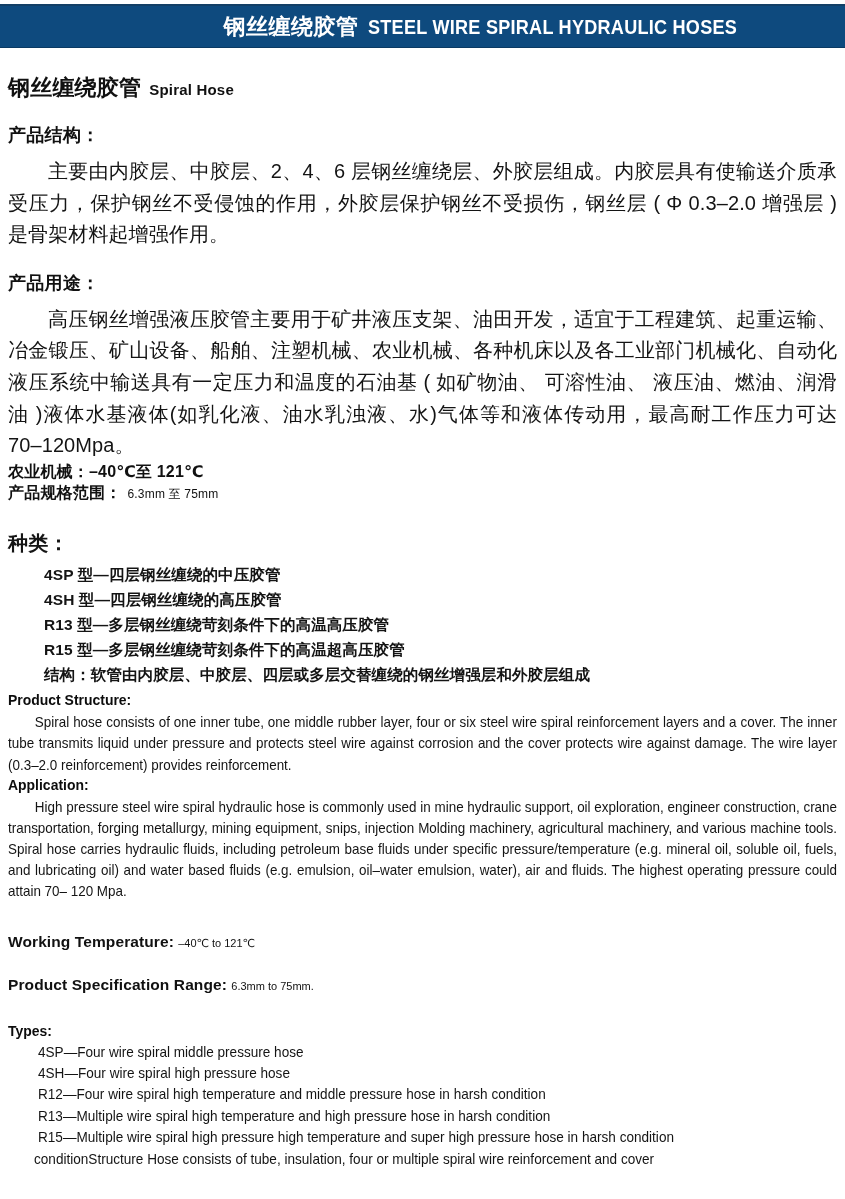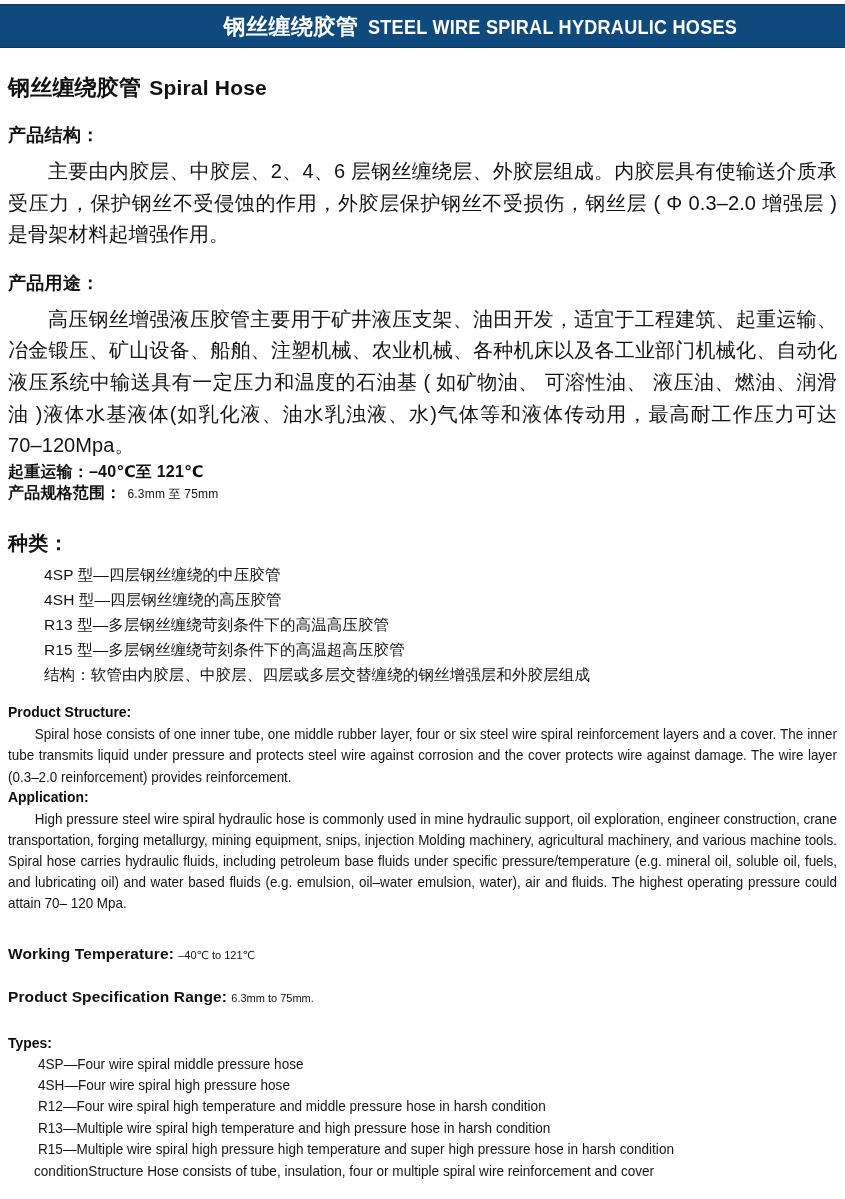--- a/index.html
+++ b/index.html
@@ -65,21 +65,21 @@
   }
 
   .doc-title {
     margin: 25px 0 0 0;
     font-size: 22px;
     font-weight: bold;
     color: #111111;
     letter-spacing: 0.2px;
   }
   .doc-title .t-en {
-    font-size: 21px;
+    font-size: 15px;
     margin-left: 8px;
   }
 
   h2.cn-head {
     margin: 20px 0 0 0;
     font-size: 18px;
     font-weight: bold;
     color: #111111;
     letter-spacing: 0.3px;
   }
@@ -113,22 +113,23 @@
   }
 
   .cn-types-head {
     margin: 26px 0 0 0;
     font-size: 20px;
     font-weight: bold;
     letter-spacing: 0.3px;
   }
   ul.cn-types {
     list-style: none;
-    margin: 5px 0 16px 0;
+    margin: 5px 0 4px 0;
     padding: 0 0 0 36px;
+    font-weight: bold;
   }
   ul.cn-types li {
     font-size: 15.5px;
     line-height: 1.62;
     color: #141414;
     letter-spacing: 0.1px;
   }
 
   
   .en-block { }
@@ -210,21 +211,21 @@
     <span>钢丝缠绕胶管</span><span class="t-en">Spiral Hose</span>
   </div>
 
   <h2 class="cn-head">产品结构：</h2>
   <p class="cn-para">主要由内胶层、中胶层、2、4、6 层钢丝缠绕层、外胶层组成。内胶层具有使输送介质承受压力，保护钢丝不受侵蚀的作用，外胶层保护钢丝不受损伤，钢丝层 ( Φ 0.3–2.0 增强层 ) 是骨架材料起增强作用。</p>
 
   <h2 class="cn-head">产品用途：</h2>
   <p class="cn-para">高压钢丝增强液压胶管主要用于矿井液压支架、油田开发，适宜于工程建筑、起重运输、冶金锻压、矿山设备、船舶、注塑机械、农业机械、各种机床以及各工业部门机械化、自动化液压系统中输送具有一定压力和温度的石油基 ( 如矿物油、 可溶性油、 液压油、燃油、润滑油 )液体水基液体(如乳化液、油水乳浊液、水)气体等和液体传动用，最高耐工作压力可达 70–120Mpa。</p>
 
   <p class="cn-line temp-row">
-    <span>起重运输：</span><span class="val">–40℃至 121℃</span>
+    <span>农业机械：</span><span class="val">–40℃至 121℃</span>
   </p>
 
   <p class="cn-line spec-row">
     <span>产品规格范围：</span><span class="val-light">6.3mm 至 75mm</span>
   </p>
 
   <h2 class="cn-types-head">种类：</h2>
   <ul class="cn-types">
     <li>4SP 型—四层钢丝缠绕的中压胶管</li>
     <li>4SH 型—四层钢丝缠绕的高压胶管</li>

